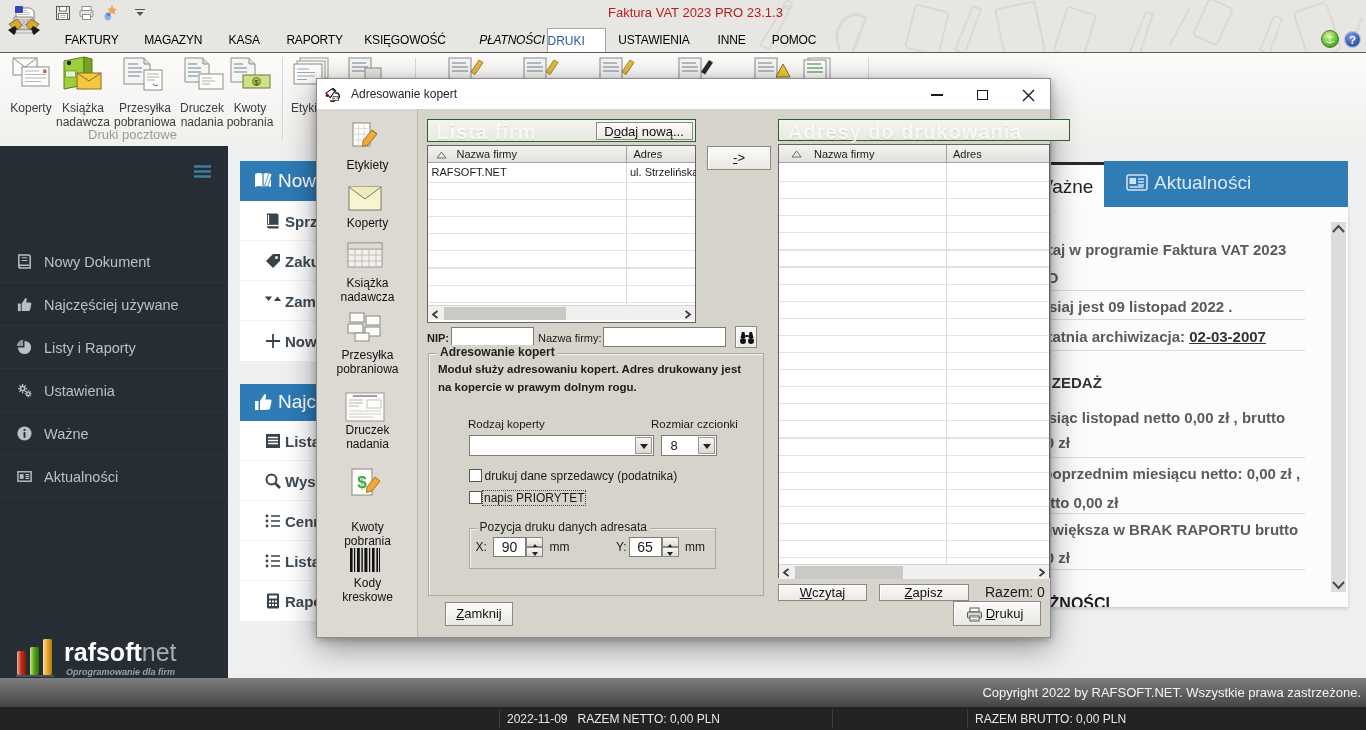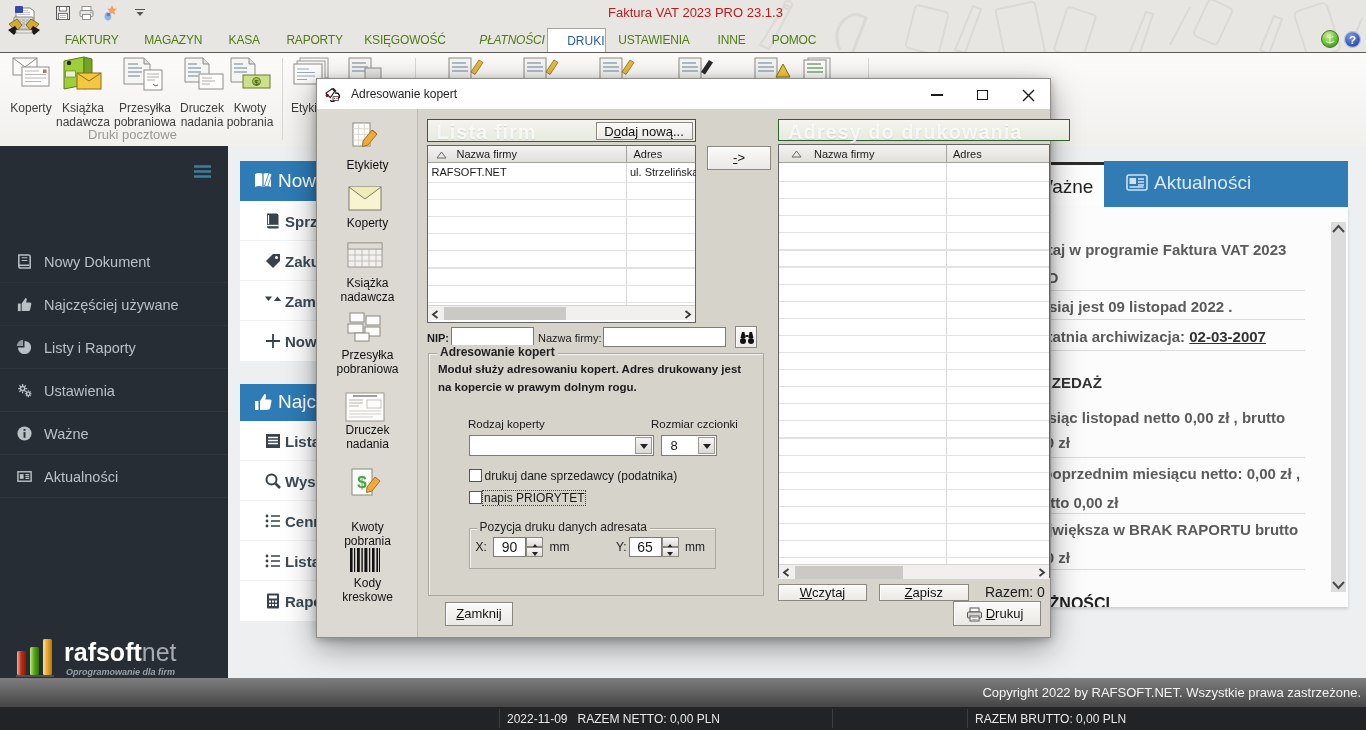--- a/index.html
+++ b/index.html
@@ -1,22 +1,22 @@
 <!DOCTYPE html>
 <html><head><meta charset="utf-8">
 <style>
 *{margin:0;padding:0;box-sizing:border-box;}
 html,body{width:1366px;height:730px;overflow:hidden;background:#e7e5e2;font-family:"Liberation Sans",sans-serif;}
 #app{position:relative;width:1366px;height:730px;}
 .abs{position:absolute;}
 
 #topbar{position:absolute;left:0;top:0;width:1366px;height:53px;background:#e8e6e3;overflow:hidden;}
 #topbar .title{position:absolute;left:608px;top:5px;font-size:13px;color:#b91c1c;}
-.tab{position:absolute;top:33px;height:15px;line-height:15px;font-size:12px;color:#4d7c0f;text-align:center;width:120px;margin-left:-60px;letter-spacing:-0.2px;}
-#tabactive{position:absolute;left:546.5px;top:28px;width:59px;height:25px;background:#fff;border:1px solid #a8a6a3;border-bottom:none;text-align:right;line-height:24px;font-size:12px;color:#2a5d9c;}
+.tab{position:absolute;top:33px;height:15px;line-height:15px;font-size:12px;color:#000000;text-align:center;width:120px;margin-left:-60px;letter-spacing:-0.2px;}
+#tabactive{position:absolute;left:546.5px;top:28px;width:59px;height:25px;background:#fff;border:1px solid #a8a6a3;border-bottom:none;text-align:left;line-height:24px;font-size:12px;color:#2a5d9c;}
 #tabline{position:absolute;left:0;top:51.5px;width:1366px;height:1.8px;background:#5c5b59;}
 
 #ribbon{position:absolute;left:0;top:53px;width:1366px;height:93px;background:linear-gradient(#fcfbfa,#f2f0ed);}
 .rlabel{position:absolute;top:48px;font-size:12px;color:#3d3d3d;text-align:center;line-height:14px;}
 .rgroup{position:absolute;font-size:13px;color:#9b9996;text-align:left;}
 .rsep{position:absolute;top:5px;width:1px;height:82px;background:#d9d7d4;}
 
 #sidebar{position:absolute;left:0;top:146px;width:228px;height:532px;background:#272d34;}
 .sitem{position:absolute;left:0;width:228px;height:43px;color:#b9c1c8;font-size:14.5px;border-bottom:1px solid rgba(255,255,255,0.04);}
 .sitem .txt{position:absolute;left:44px;top:14px;}

